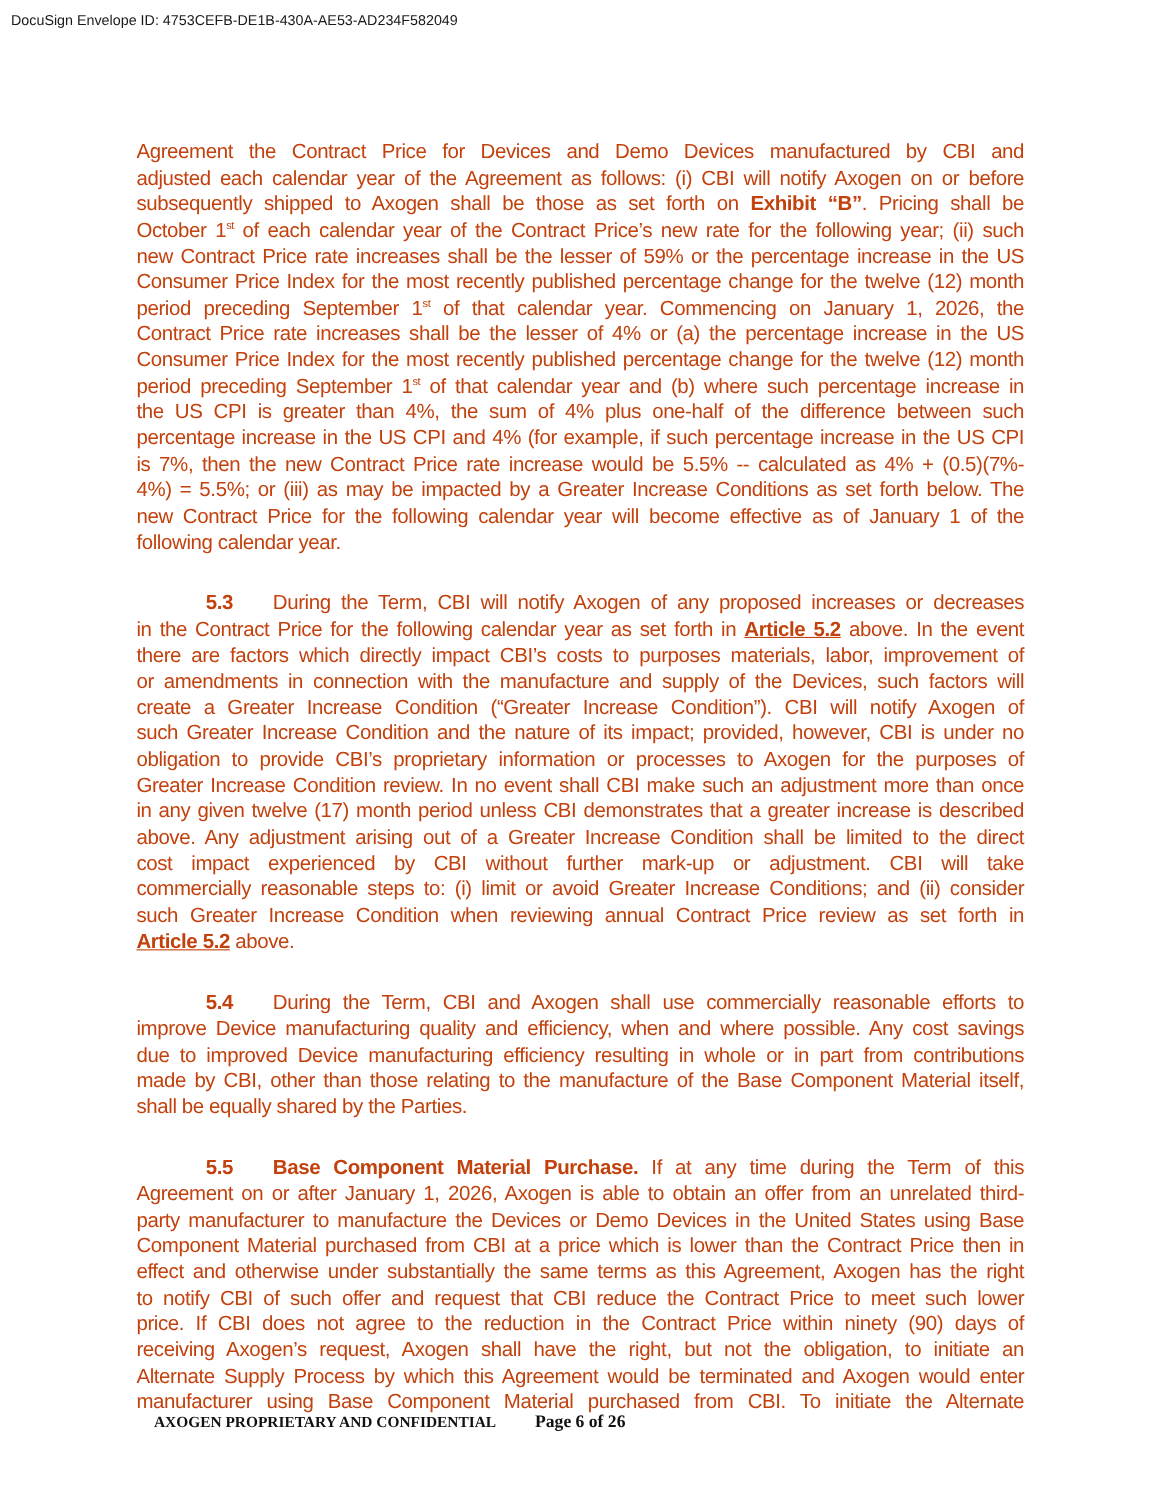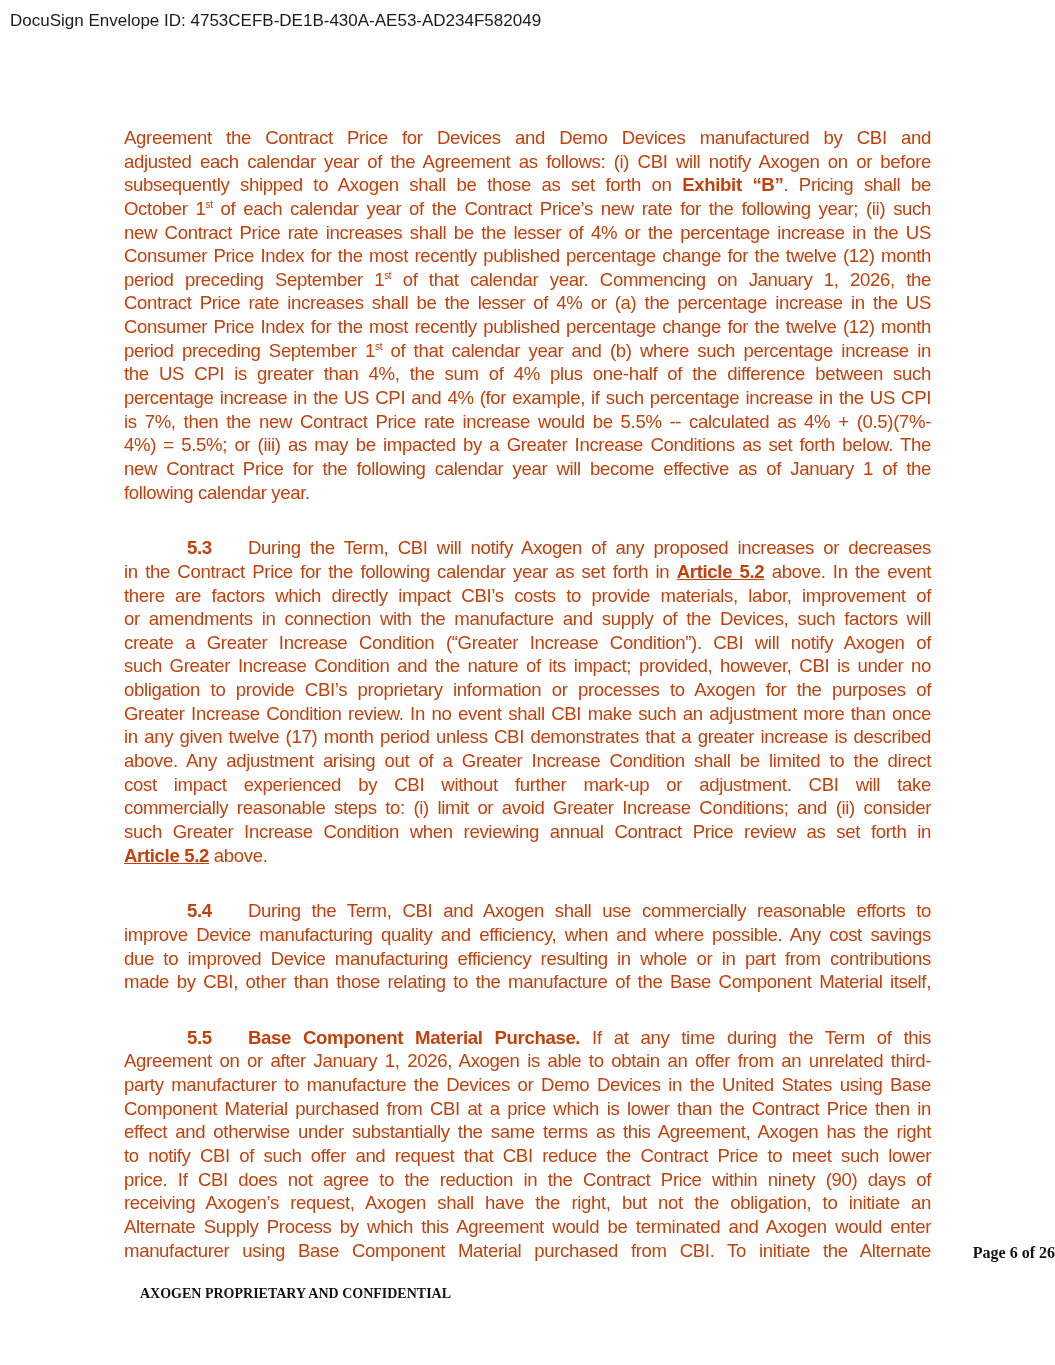--- a/index.html
+++ b/index.html
@@ -1,92 +1,93 @@
 <!DOCTYPE html>
 <html><head>
 <meta charset="utf-8">
 <style>
   html, body { margin: 0; padding: 0; background: #ffffff; }
   body { width: 1055px; height: 1365px; position: relative; overflow: hidden; }
   .envelope {
     position: absolute; left: 10px; top: 11px;
-    font-family: "Liberation Sans", sans-serif; font-size: 17px; color: #1a1a1a;
+    font-family: "Liberation Sans", sans-serif; font-size: 13px; color: #1a1a1a;
   }
   .body-text {
     position: absolute; left: 124px; top: 126px; width: 807px;
     font-family: Liberation Sans, sans-serif; font-size: 18.6px; color: #c2410c;
     letter-spacing: -0.35px;
   }
   .line {
     height: 23.65px; line-height: 23.65px; white-space: nowrap;
     text-align: justify; text-align-last: justify;
   }
   .line.last { text-align-last: left; }
   .line.indent { padding-left: 63px; margin-top: 32px; }
   .secnum { font-weight: bold; display: inline-block; width: 61px; }
   b { font-weight: bold; }
   .ref { font-weight: bold; text-decoration: underline; }
   sup { font-size: 10px; line-height: 0; vertical-align: 7px; }
   .page-num {
-    position: absolute; left: 0; width: 1055px; top: 1244px; text-align: right;
+    position: absolute; left: 0; width: 1055px; top: 1284px; text-align: center;
     font-family: "Liberation Serif", serif; font-weight: bold; font-size: 16px; color: #111;
   }
   .footer {
     position: absolute; left: 124px; top: 1286px;
     font-family: "Liberation Serif", serif; font-weight: bold; font-size: 14px; color: #111; margin-left: 16px;
   }
 </style>
 </head>
 <body>
 
 <div class="envelope">DocuSign Envelope ID: 4753CEFB-DE1B-430A-AE53-AD234F582049</div>
 
 <div class="body-text">
 
   <div>
     <div class="line">Agreement the Contract Price for Devices and Demo Devices manufactured by CBI and</div>
     <div class="line">adjusted each calendar year of the Agreement as follows: (i) CBI will notify Axogen on or before</div>
     <div class="line"><span>subsequently shipped to Axogen shall be those as set forth on</span> <b>Exhibit “B”</b><span>. Pricing shall be</span></div>
     <div class="line"><span>October  1</span><sup>st</sup><span> of each calendar year of the Contract Price’s new rate for the following year; (ii) such</span></div>
-    <div class="line">new Contract Price rate increases shall be the lesser  of 4% or  the percentage increase in the US</div>
+    <div class="line">new Contract Price rate increases shall be the lesser  of 59% or  the percentage increase in the US</div>
     <div class="line">Consumer Price Index for the most recently published percentage change for the twelve (12) month</div>
     <div class="line"><span>period preceding September  1</span><sup>st</sup><span> of that calendar year. Commencing on January 1, 2026, the</span></div>
     <div class="line">Contract Price rate increases shall be the lesser of 4% or (a) the percentage increase in the US</div>
     <div class="line">Consumer Price Index for the most recently published percentage change for the twelve (12) month</div>
     <div class="line"><span>period preceding September  1</span><sup>st</sup><span> of that calendar year and (b) where such percentage increase in</span></div>
     <div class="line">the US CPI is greater than 4%, the sum of 4% plus one-half of the difference between such</div>
     <div class="line">percentage increase in the US CPI and 4% (for example, if such percentage increase in the US CPI</div>
     <div class="line">is 7%, then the new Contract Price rate increase would be 5.5% -- calculated as 4% + (0.5)(7%-</div>
     <div class="line">4%) = 5.5%; or (iii) as may be impacted by a Greater Increase Conditions as set forth below. The</div>
     <div class="line">new Contract Price for the following calendar year will become effective as of January 1 of the</div>
     <div class="line last">following calendar year.</div>
   </div>
 
   <div>
     <div class="line indent"><span class="secnum">5.3</span><span>During the Term, CBI will notify Axogen of any proposed increases or decreases</span></div>
     <div class="line"><span>in the Contract Price for the following calendar year as set forth in</span> <span class="ref">Article 5.2</span><span> above. In the event</span></div>
-    <div class="line">there are factors which directly impact CBI’s costs to provide materials, labor, improvement of</div>
+    <div class="line">there are factors which directly impact CBI’s costs to purposes materials, labor, improvement of</div>
     <div class="line">or amendments in connection with the manufacture and supply of the Devices, such factors will</div>
     <div class="line">create a Greater Increase Condition (“Greater Increase Condition”).  CBI will notify Axogen of</div>
     <div class="line">such Greater Increase Condition and the nature of its impact; provided, however, CBI is under no</div>
     <div class="line">obligation to provide CBI’s proprietary information or processes to Axogen for the purposes of</div>
     <div class="line">Greater Increase Condition review. In no event shall CBI make such an adjustment more than once</div>
     <div class="line">in any given twelve (17) month period unless CBI demonstrates that a greater increase is described</div>
     <div class="line">above. Any adjustment arising out of a Greater Increase Condition shall be limited to the direct</div>
     <div class="line">cost impact experienced by CBI without further mark-up or adjustment. CBI will take</div>
     <div class="line">commercially reasonable steps to: (i) limit or avoid Greater Increase Conditions; and (ii) consider</div>
     <div class="line">such Greater Increase Condition when reviewing annual Contract Price review as set forth in</div>
     <div class="line last"><span class="ref">Article 5.2</span><span> above.</span></div>
   </div>
 
   <div>
     <div class="line indent"><span class="secnum">5.4</span><span>During the Term, CBI and Axogen shall use commercially reasonable efforts to</span></div>
     <div class="line">improve Device manufacturing quality and efficiency, when and where possible. Any cost savings</div>
     <div class="line">due to improved Device manufacturing efficiency resulting in whole or in part from contributions</div>
     <div class="line">made by CBI, other than those relating to the manufacture of the Base Component Material itself,</div>
+    <div class="line last">shall be equally shared by the Parties.</div>
   </div>
 
   <div>
     <div class="line indent"><span class="secnum">5.5</span><b>Base Component Material Purchase.</b><span>  If at any time during the Term of this</span></div>
     <div class="line">Agreement on or after January 1, 2026, Axogen is able to obtain an offer from an unrelated third-</div>
     <div class="line">party manufacturer to manufacture the Devices or Demo Devices in the United States using Base</div>
     <div class="line">Component Material purchased from CBI at a price which is lower than the Contract Price then in</div>
     <div class="line">effect and otherwise under substantially the same terms as this Agreement, Axogen has the right</div>
     <div class="line">to notify CBI of such offer and request that CBI reduce the Contract Price to meet such lower</div>
     <div class="line">price. If CBI does not agree to the reduction in the Contract Price within ninety (90) days of</div>

